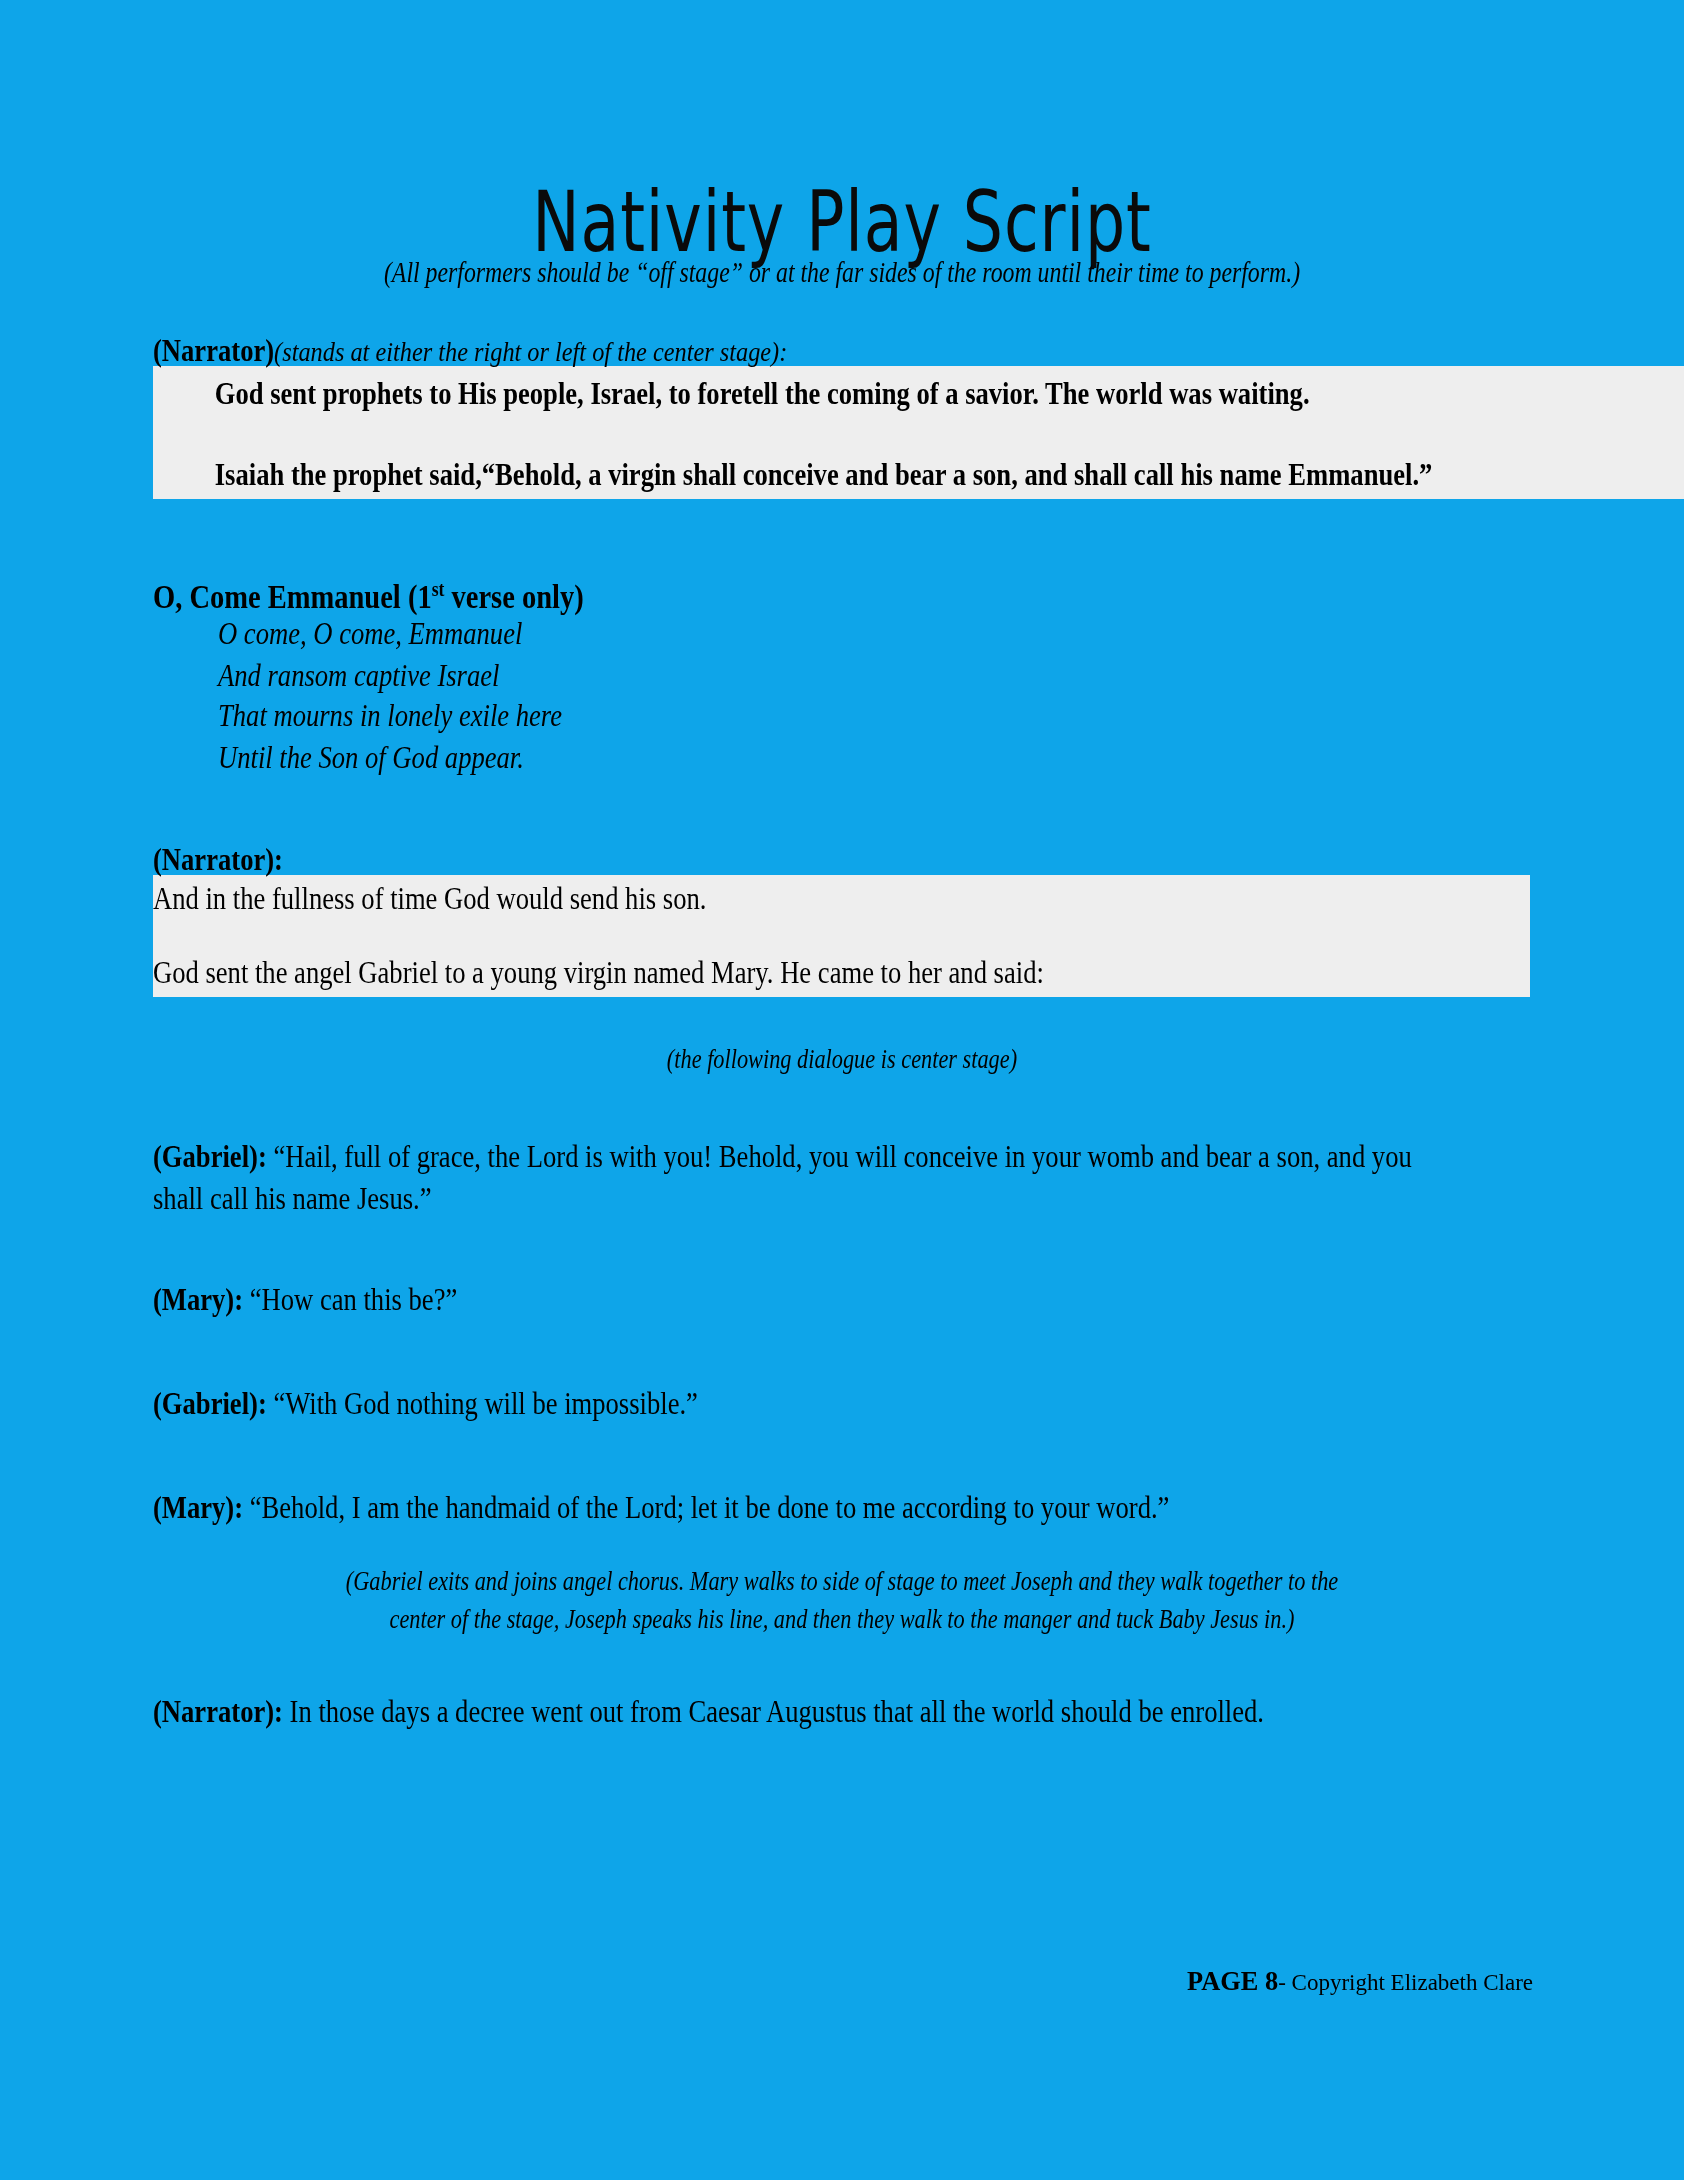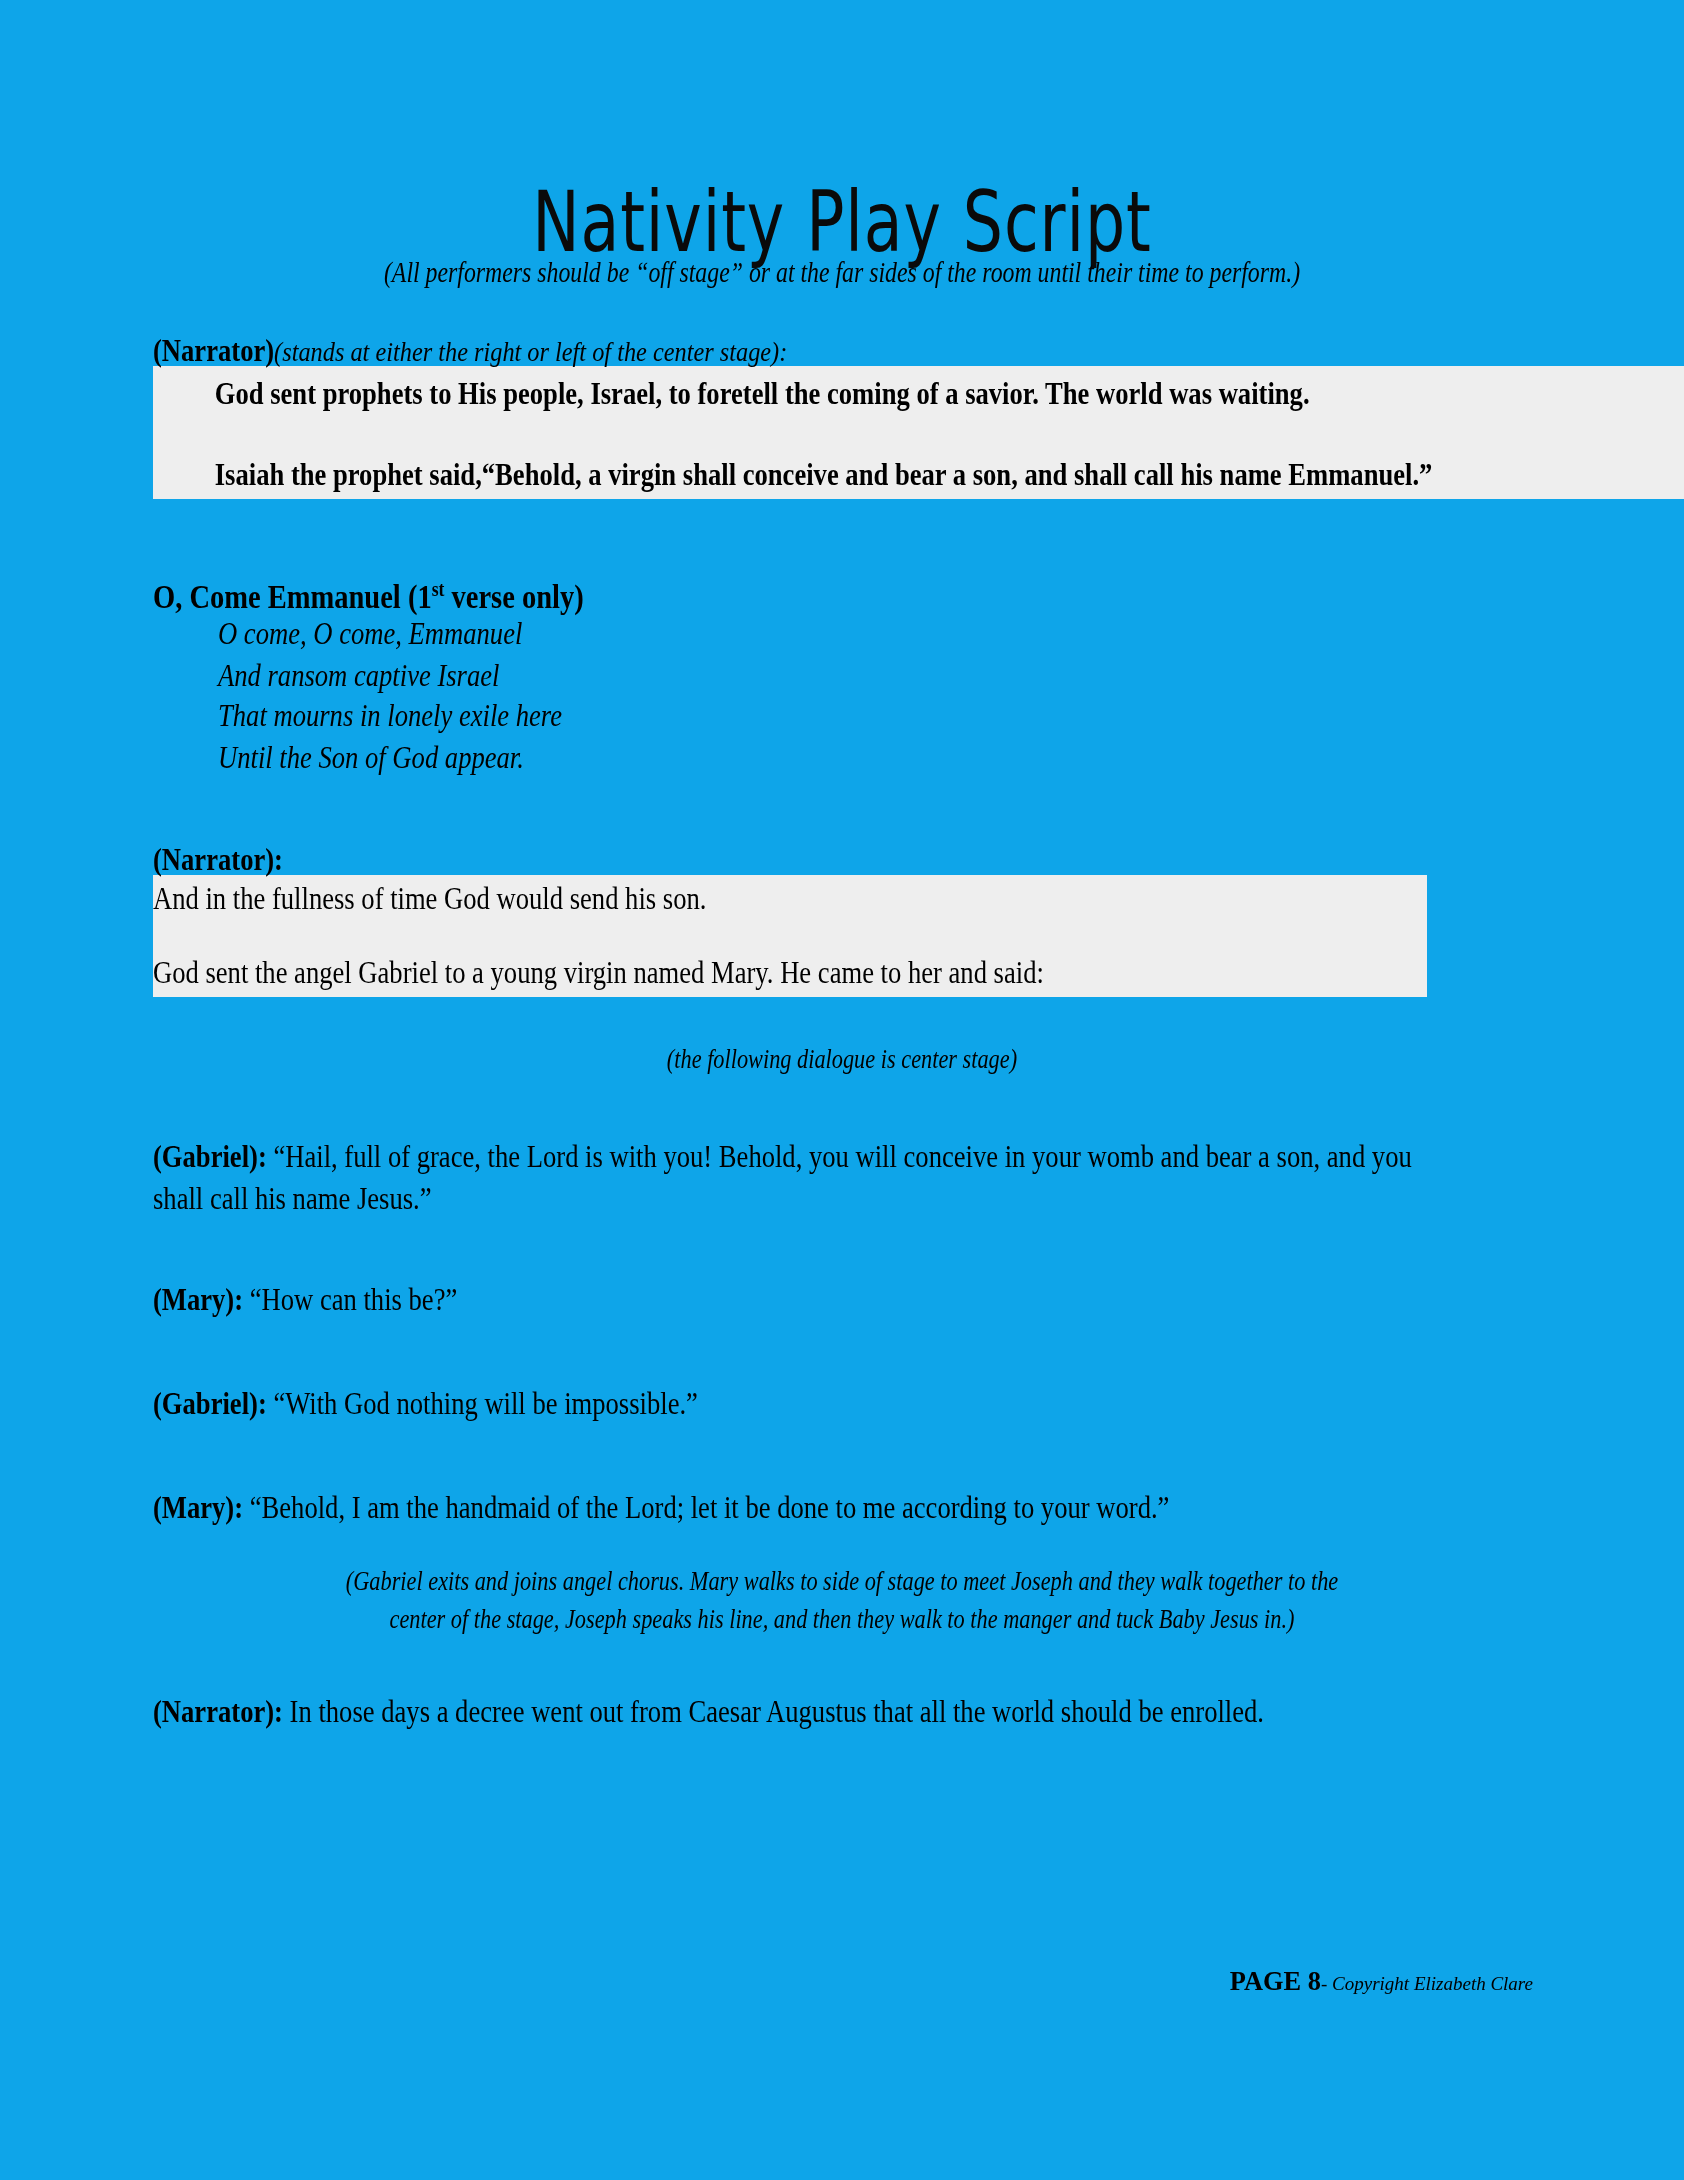--- a/index.html
+++ b/index.html
@@ -145,22 +145,21 @@
     top: 1966px;
     width: 1380px;
     text-align: right;
     font-family: "Liberation Serif", "DejaVu Serif", serif;
   }
   .footer .page-label {
     font-weight: bold;
     font-size: 26.4px;
   }
   .footer .copyright {
-    font-style: italic;
-    font-size: 19px;
+    font-size: 23px;
   }
 </style>
 </head>
 <body>
 
 <div class="page">
 
   <div class="content">
 
     <div class="doc-title">Nativity Play Script</div>
@@ -189,21 +188,21 @@
       <div>O come, O come, Emmanuel</div>
       <div>And ransom captive Israel</div>
       <div>That mourns in lonely exile here</div>
       <div>Until the Son of God appear.</div>
     </div>
 
     <div style="height:77px"></div>
 
     <div class="speaker-heading">(Narrator):</div>
 
-    <div class="highlight" style="padding-top:3.4px;padding-bottom:6.8px;width:1274px;">
+    <div class="highlight" style="padding-top:3.4px;padding-bottom:6.8px;width:1377px;">
       <div class="body-text">And in the fullness of time God would send his son.</div>
       <div style="height:36px"></div>
       <div class="body-text">God sent the angel Gabriel to a young virgin named Mary.  He came to her and said:</div>
     </div>
 
     <div style="height:44px"></div>
     <div class="stage-center">(the following dialogue is center stage)</div>
 
     <div style="height:63px"></div>
     <div class="dialogue">

